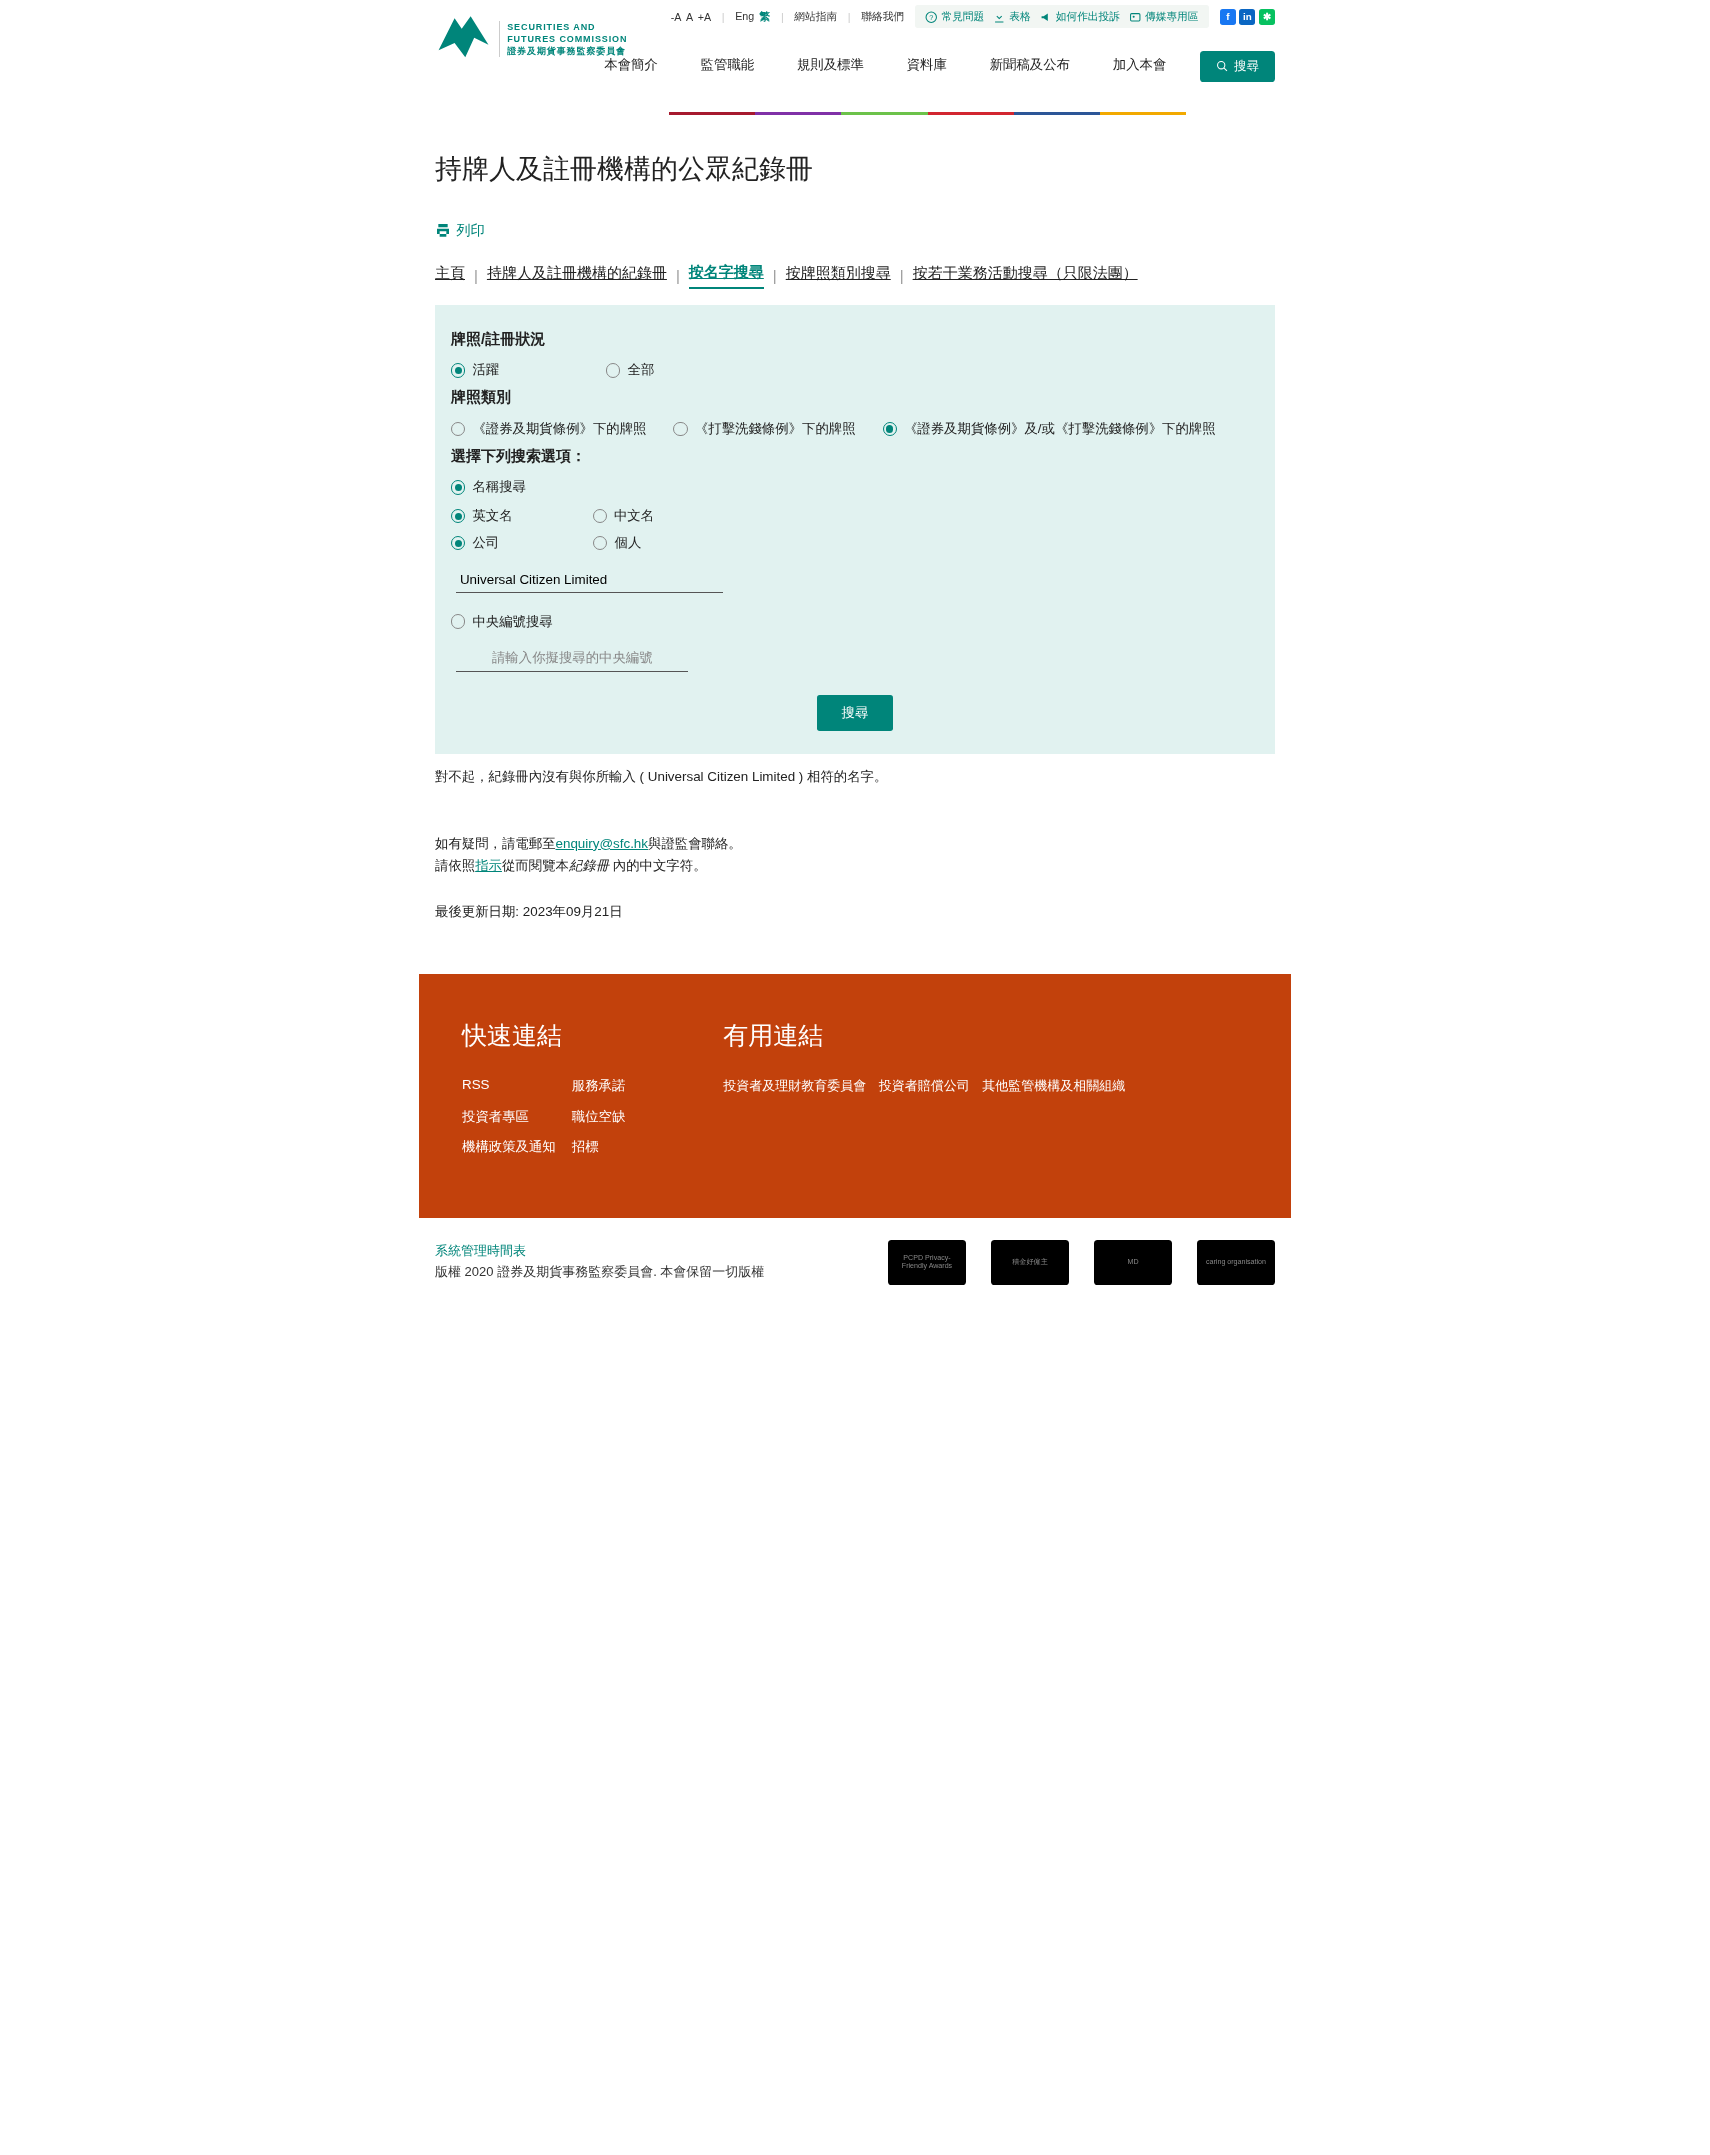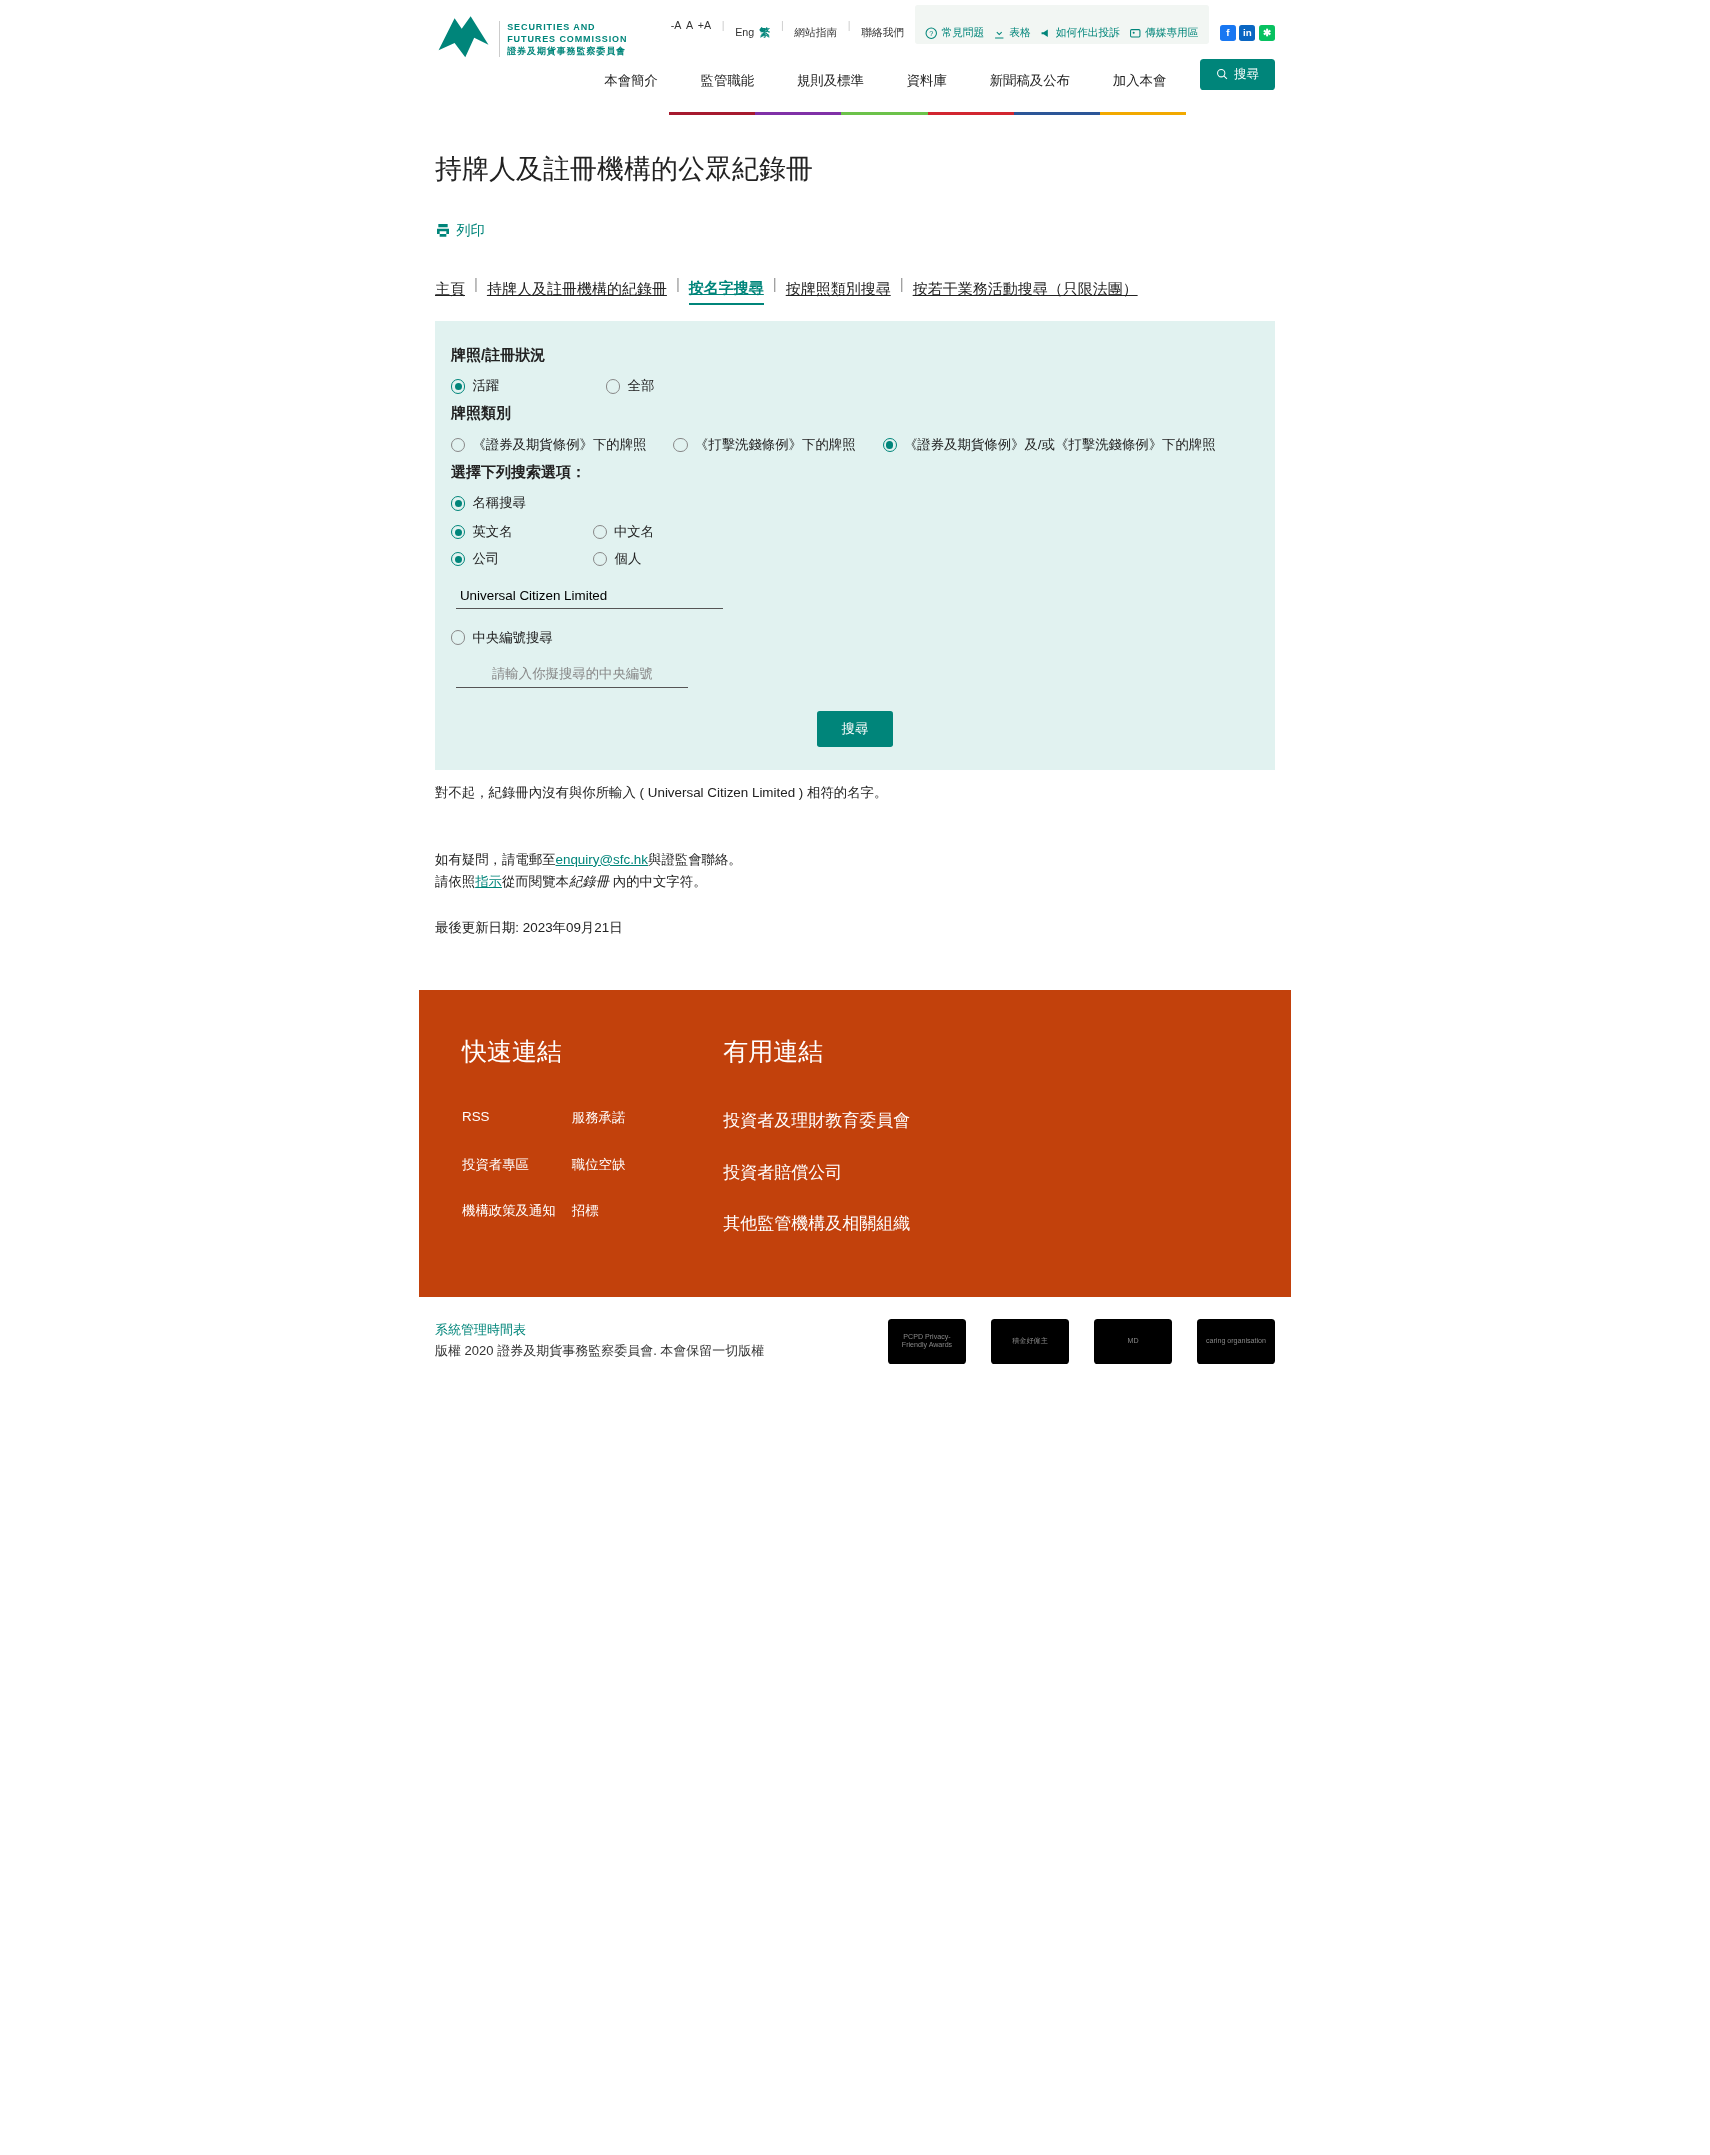--- a/index.html
+++ b/index.html
@@ -1,17 +1,17 @@
 <!DOCTYPE html>
 <html style="font-size:14.3px"><head>
 <meta charset="utf-8">
 <style>
   * { margin:0; padding:0; box-sizing:border-box; }
   body { font-family:"Segoe UI",Arial,"Microsoft JhengHei",sans-serif; color:#222; width:872px; margin:0 auto; background:#fff; }
-  a { text-decoration:none; color:inherit; cursor:pointer;margin-top:16px; }
+  a { text-decoration:none; color:inherit; cursor:pointer; }
 
   
   .header { position:relative; padding:5.3px 0 0; }
   .logo { display:flex; align-items:center; gap:7.1px; padding:5.3px 16px; }
   .logo-eagle { width:57px; height:57px; }
   .logo-text { color:#00857a; font-size:9px; letter-spacing:0.9px; line-height:1.35; font-weight:600; border-left:0.9px solid #ccc; padding-left:7.1px; }
   .top-strip { position:absolute; right:16px; top:5.3px; display:flex; align-items:center; gap:10.7px; font-size:10.7px; color:#333; }
   .top-strip .fs { display:flex; gap:4.5px; }
   .top-strip .fs span { cursor:pointer; }
   .top-strip .sep { color:#ccc; }
@@ -63,21 +63,21 @@
   .contact a { color:#00857a; text-decoration:underline; }
   .contact em { font-style:italic; }
   .updated { font-size:13.4px; margin-top:25px; }
 
   
   .footer { background:#c2410c; color:#fff; padding:45px 0 62px; }
   .footer-inner { width:872px; margin:0 auto; padding:0 43px; display:flex; gap:98px; }
   .footer h2 { font-size:25px; font-weight:400; margin-bottom:25px; }
   .flinks { display:grid; grid-template-columns:auto auto; gap:12.5px 16px; font-size:13.4px; }
   .flinks a { color:#fff; }
-  .flinks2 { display:flex; flex-direction:column; gap:12.5px; font-size:17px; }
+  .flinks2 { display:flex; flex-direction:row; gap:12.5px; font-size:13px; }
 
   .bottom { display:flex; align-items:center; padding:21.4px 16px 36px; gap:18px; }
   .bottom-txt { font-size:13px; color:#333; line-height:1.6; }
   .bottom-txt a { color:#00857a; }
   .badges { display:flex; gap:25px; align-items:center; margin-left:auto; }
   .badge { width:78px; height:45px; background:#000000; border-radius:3.6px; display:flex; align-items:center; justify-content:center; font-size:7.1px; color:#888; text-align:center; padding:3.6px; }
 
   .ico-svg { width:12.5px; height:12.5px; }
 </style>
 </head>

